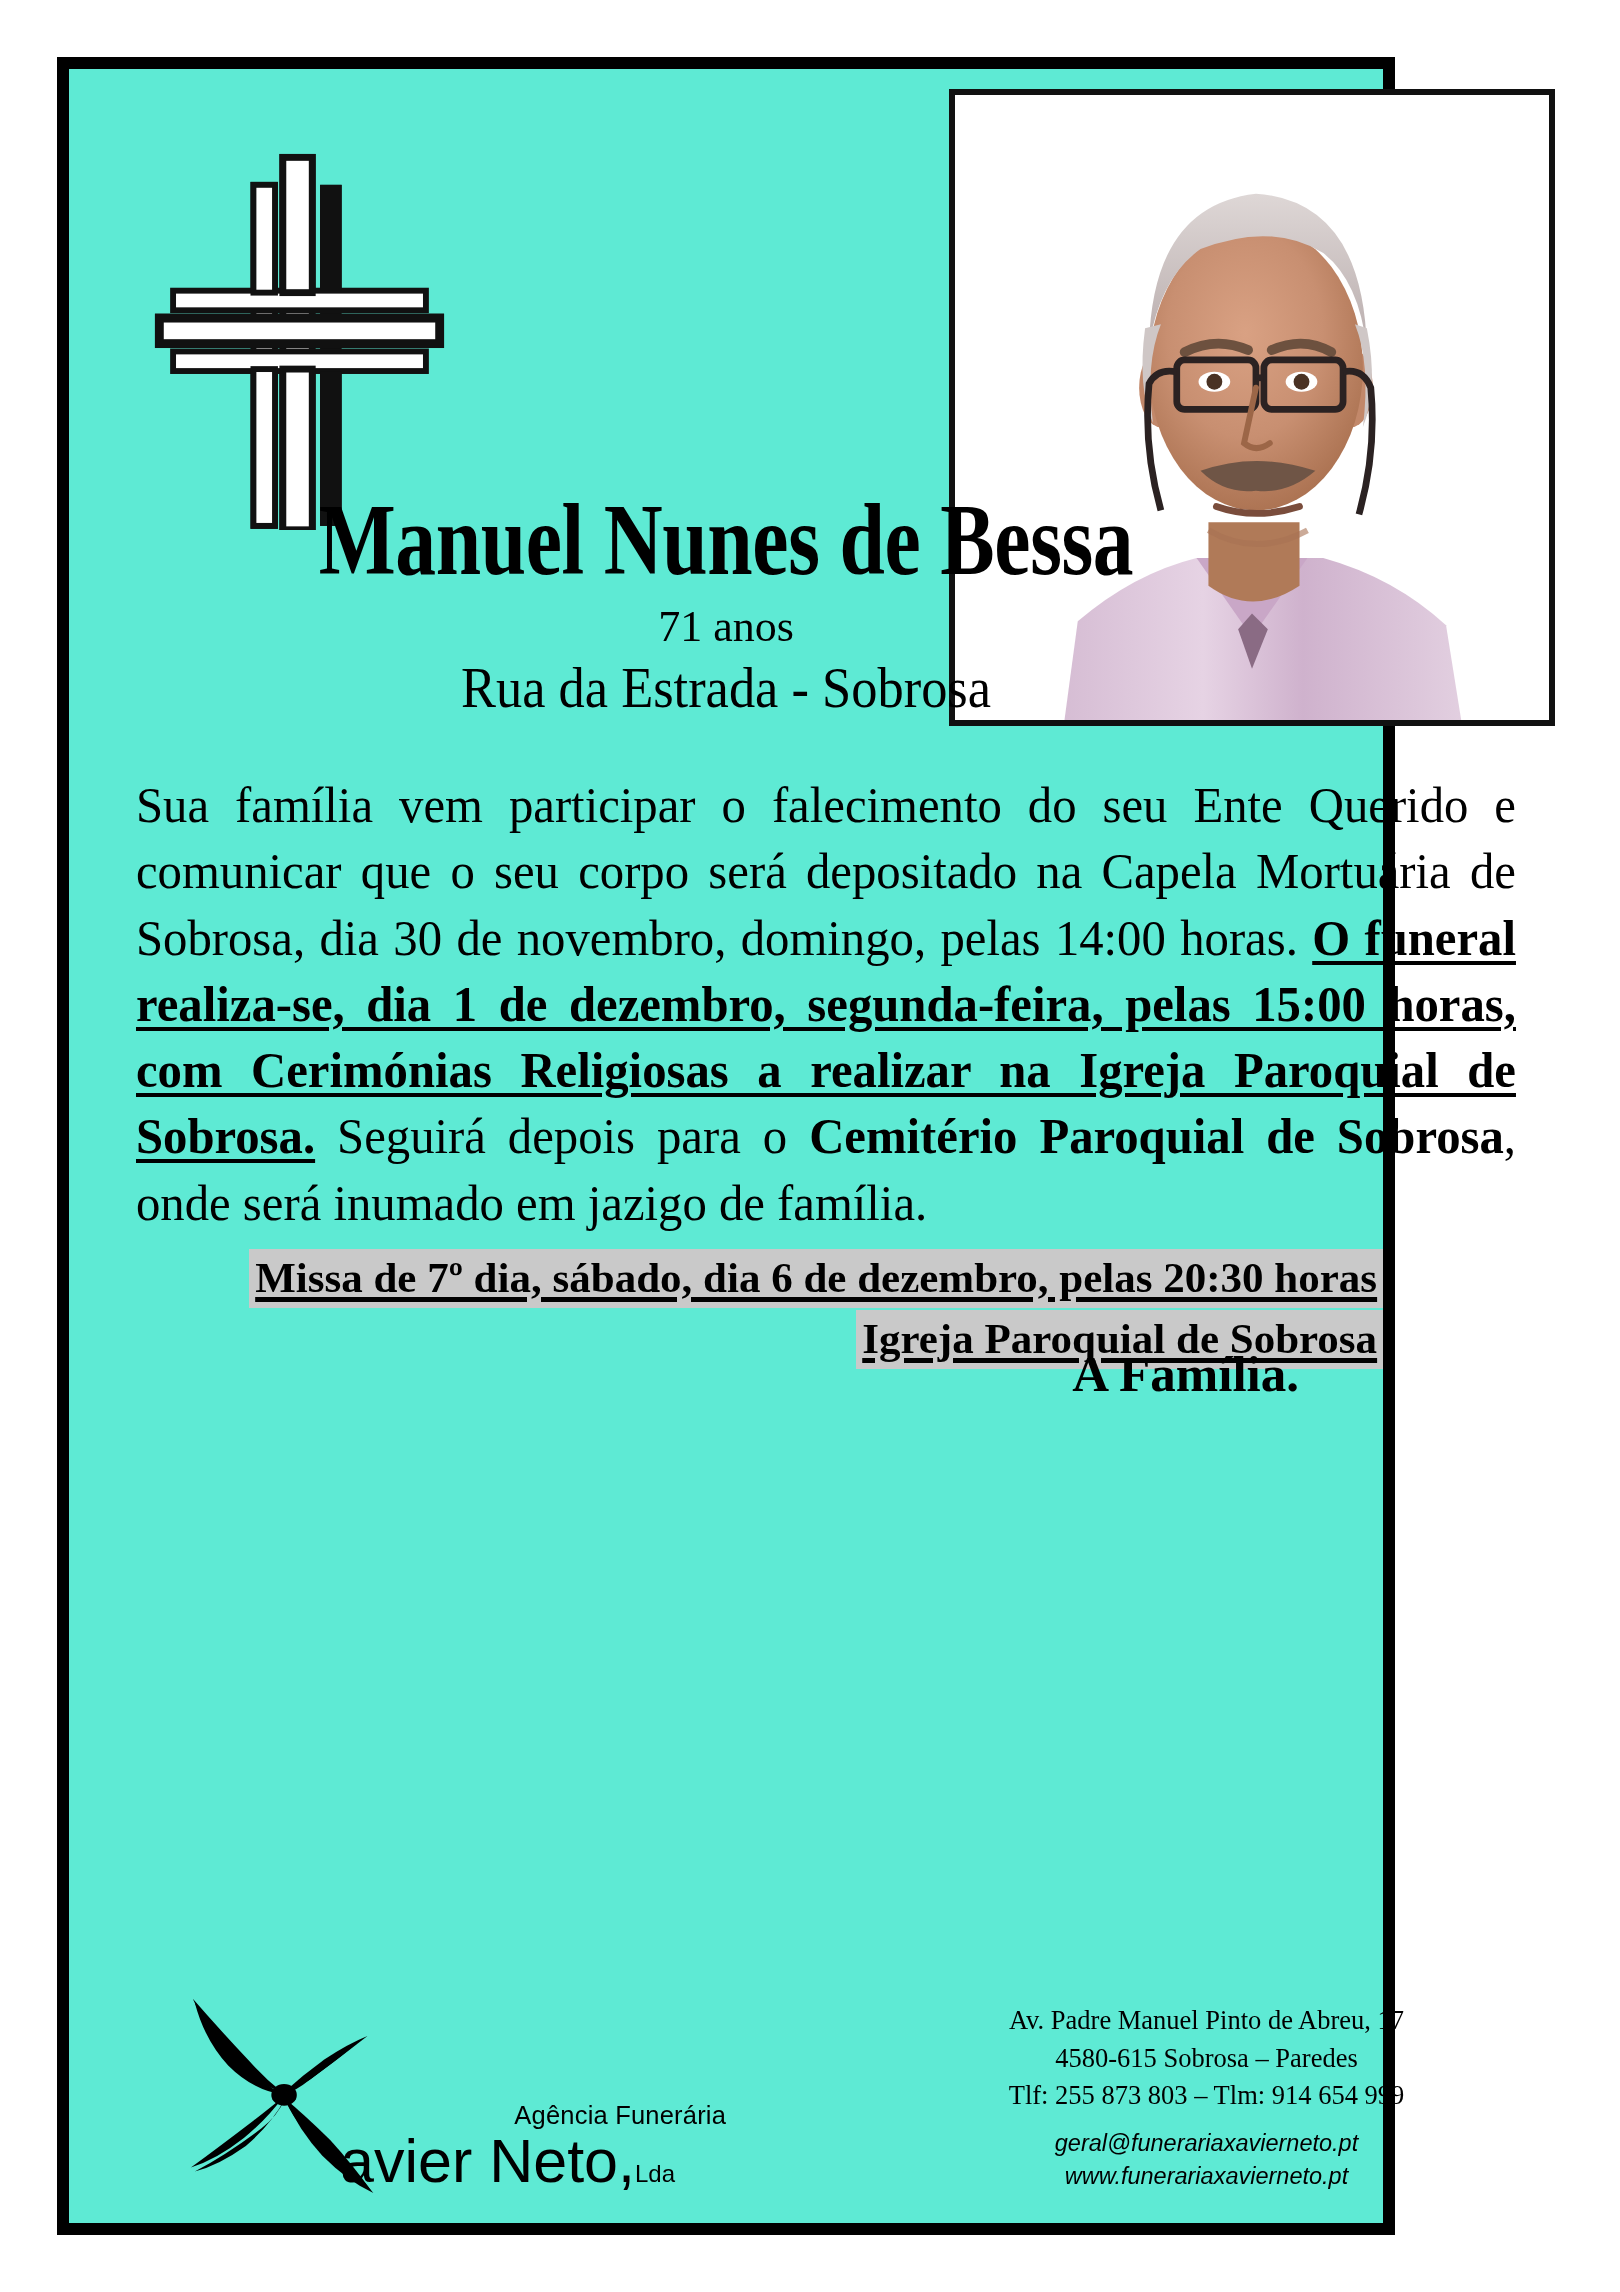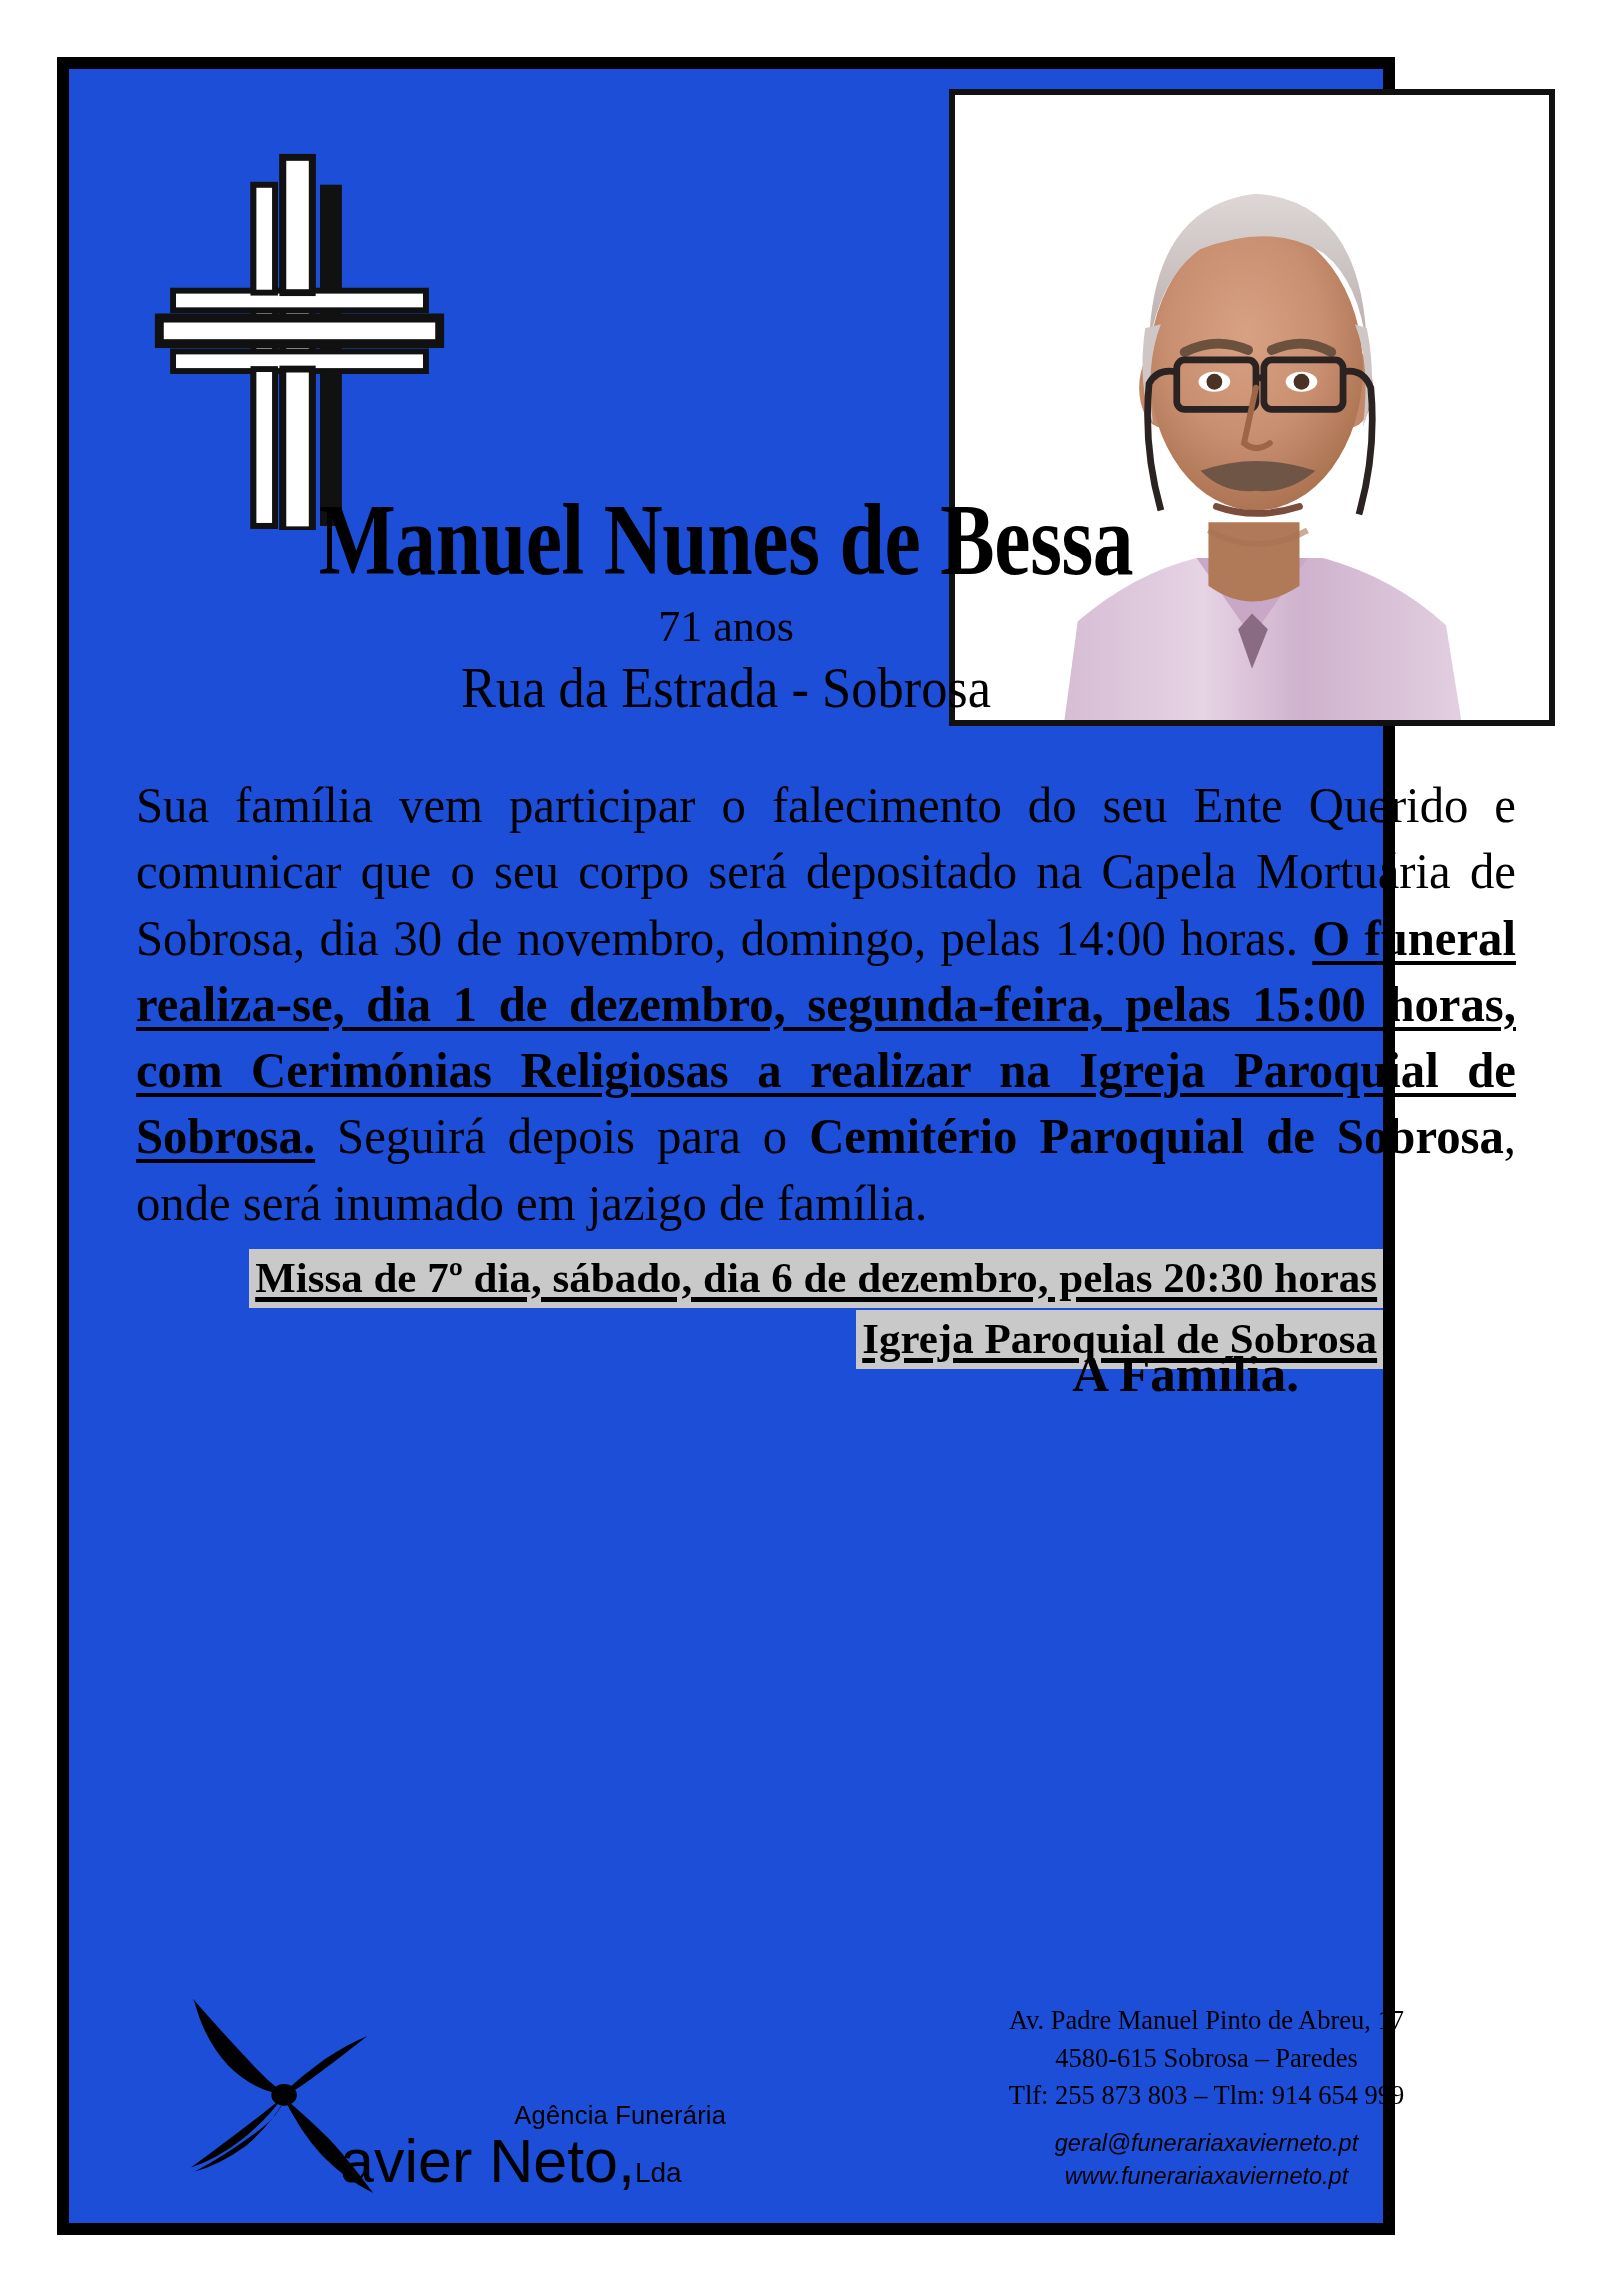--- a/index.html
+++ b/index.html
@@ -19,21 +19,21 @@
 
   
   #notice-frame {
     position: absolute;
     left: 57px;
     top: 57px;
     width: 1338px;
     height: 2178px;
     border: 12.7px solid #000000;
     box-sizing: border-box;
-    background: #1d4ed8;
+    background: #5eead4;
   }
   #notice-inner {
     position: absolute;
     left: 0; top: 0; right: 0; bottom: 0;
   }
 
   
   #cross-graphic {
     position: absolute;
     left: 59px;
@@ -180,21 +180,21 @@
     padding-right: 5.9px;
     line-height: 1.0;
     margin-bottom: 2px;
   }
   #logo-name-line {
     font-size: 61px;
     line-height: 1.0;
     white-space: nowrap;
   }
   #logo-name-line .lda {
-    font-size: 28px;
+    font-size: 24px;
     vertical-align: baseline;
     text-align: right;
   }
 
   #agency-contact {
     position: absolute;
     left: 863px;
     bottom: 21.6px;
     width: 549px;
     text-align: center;

